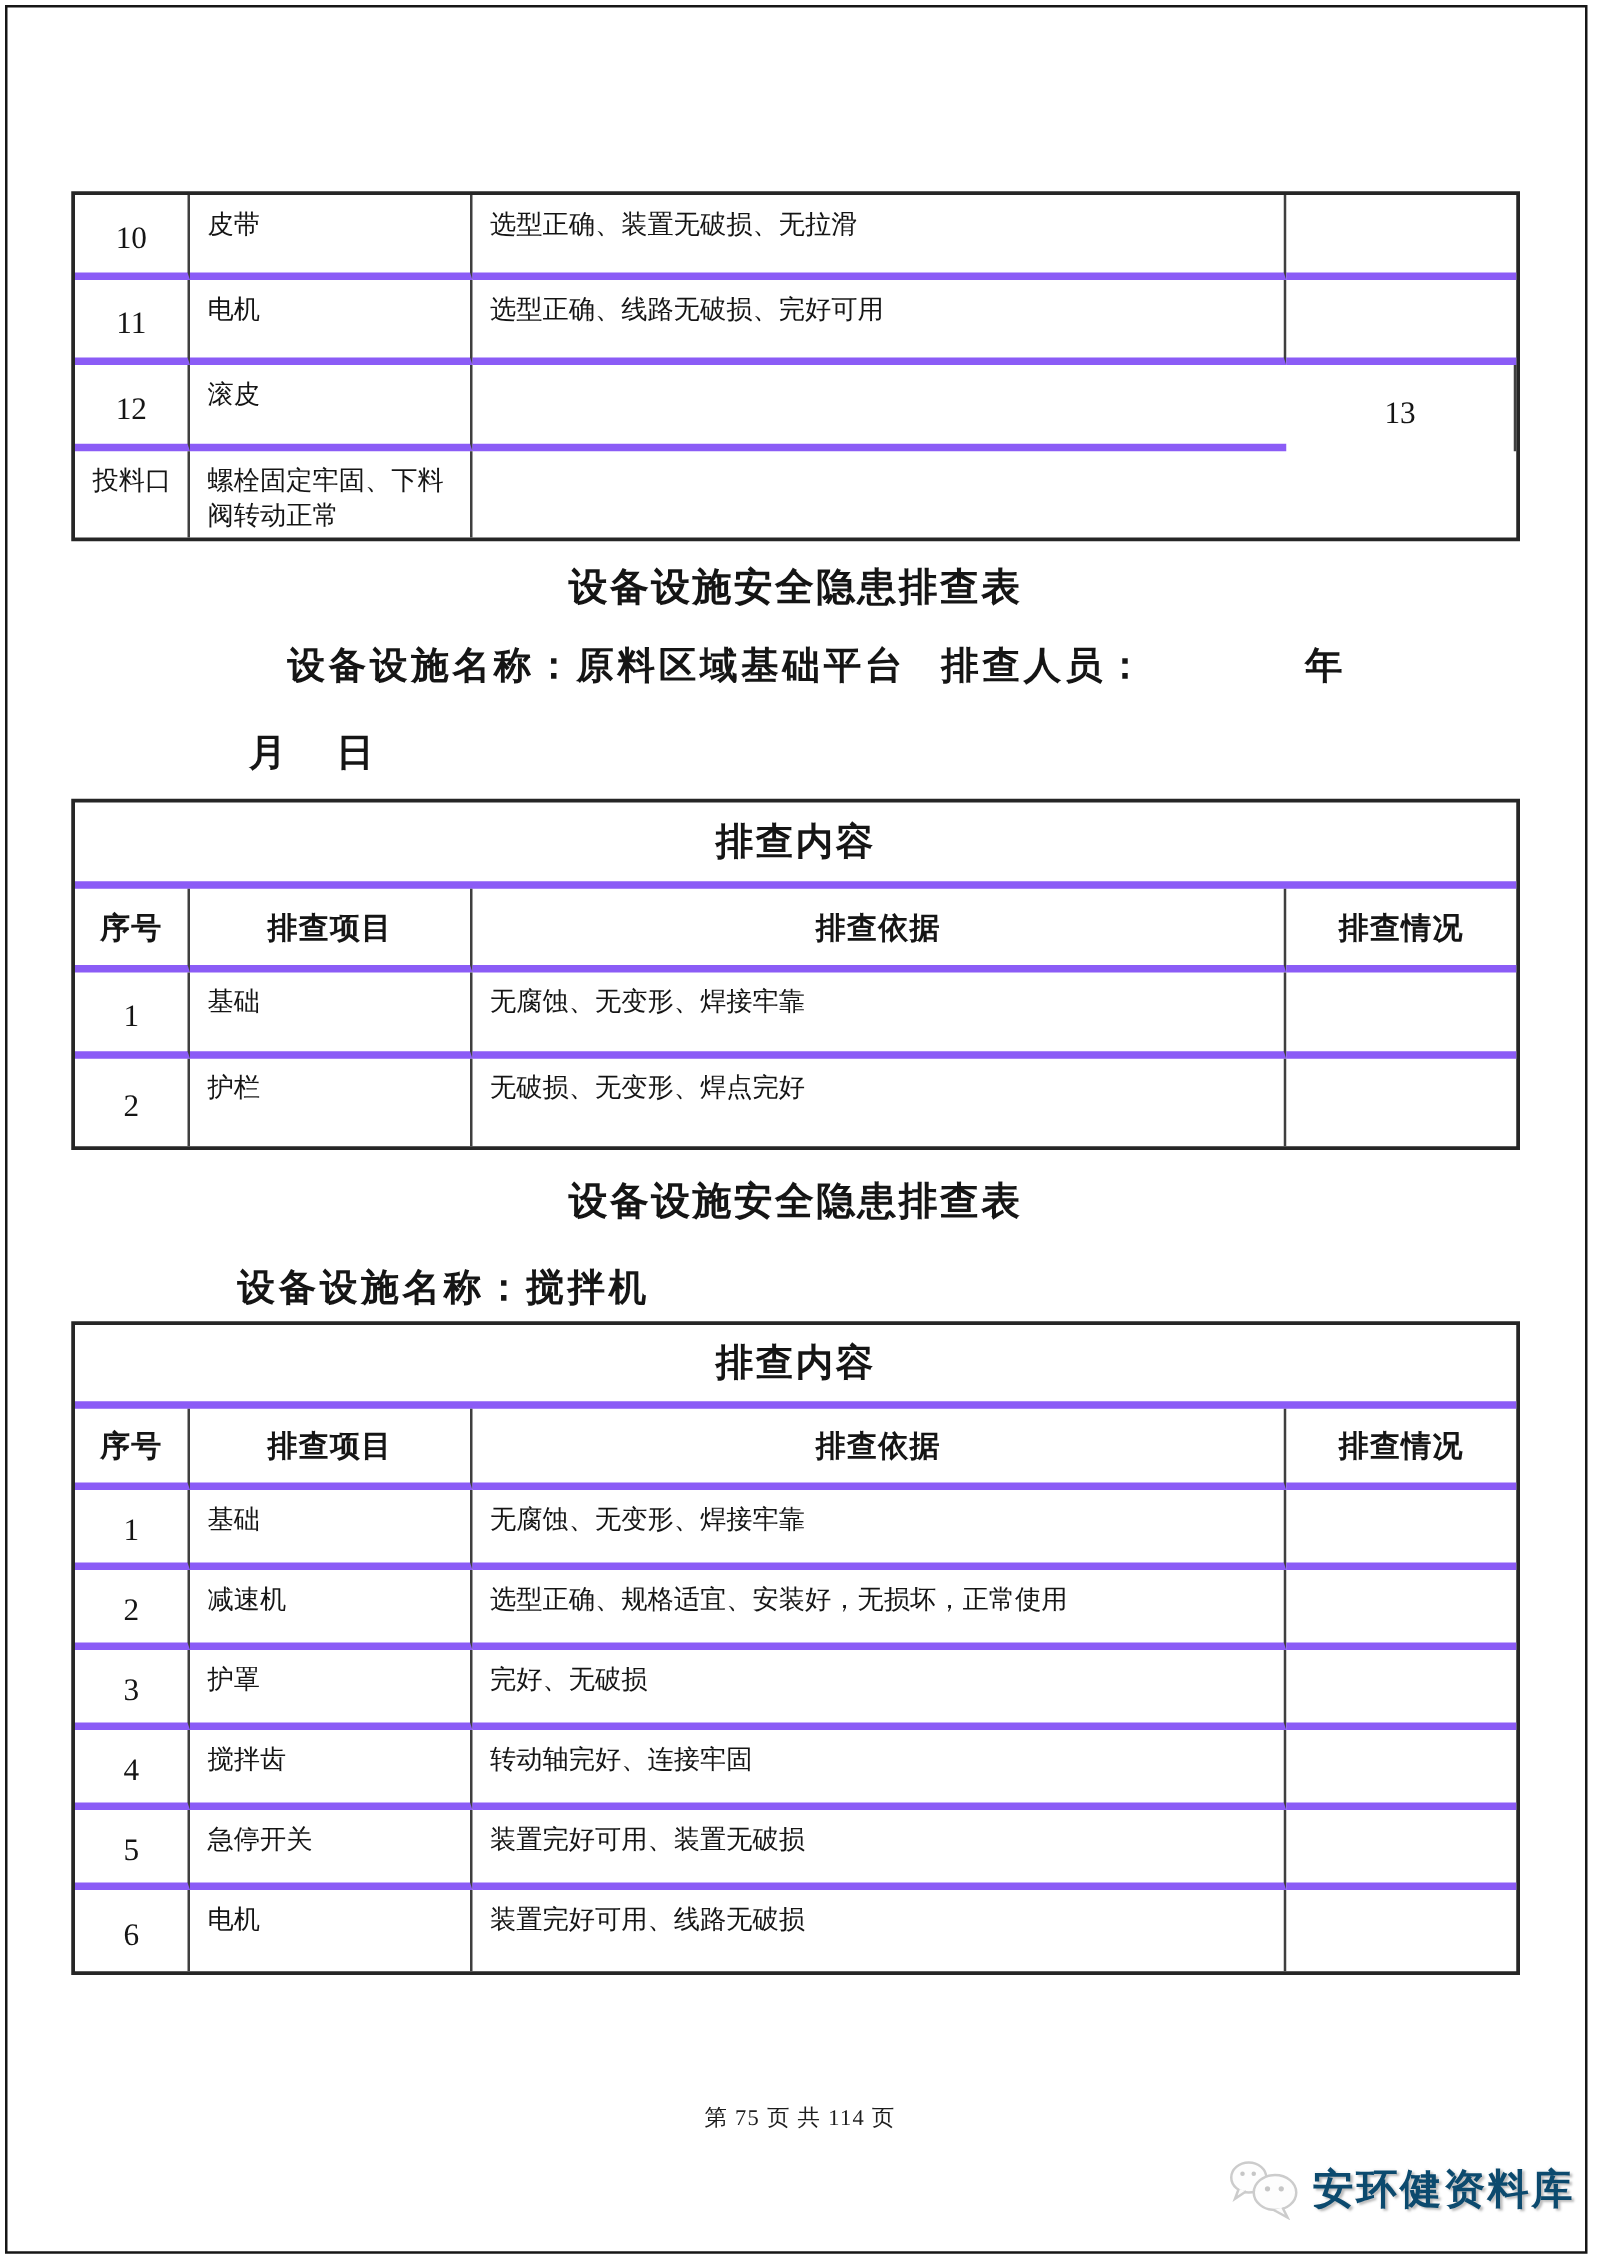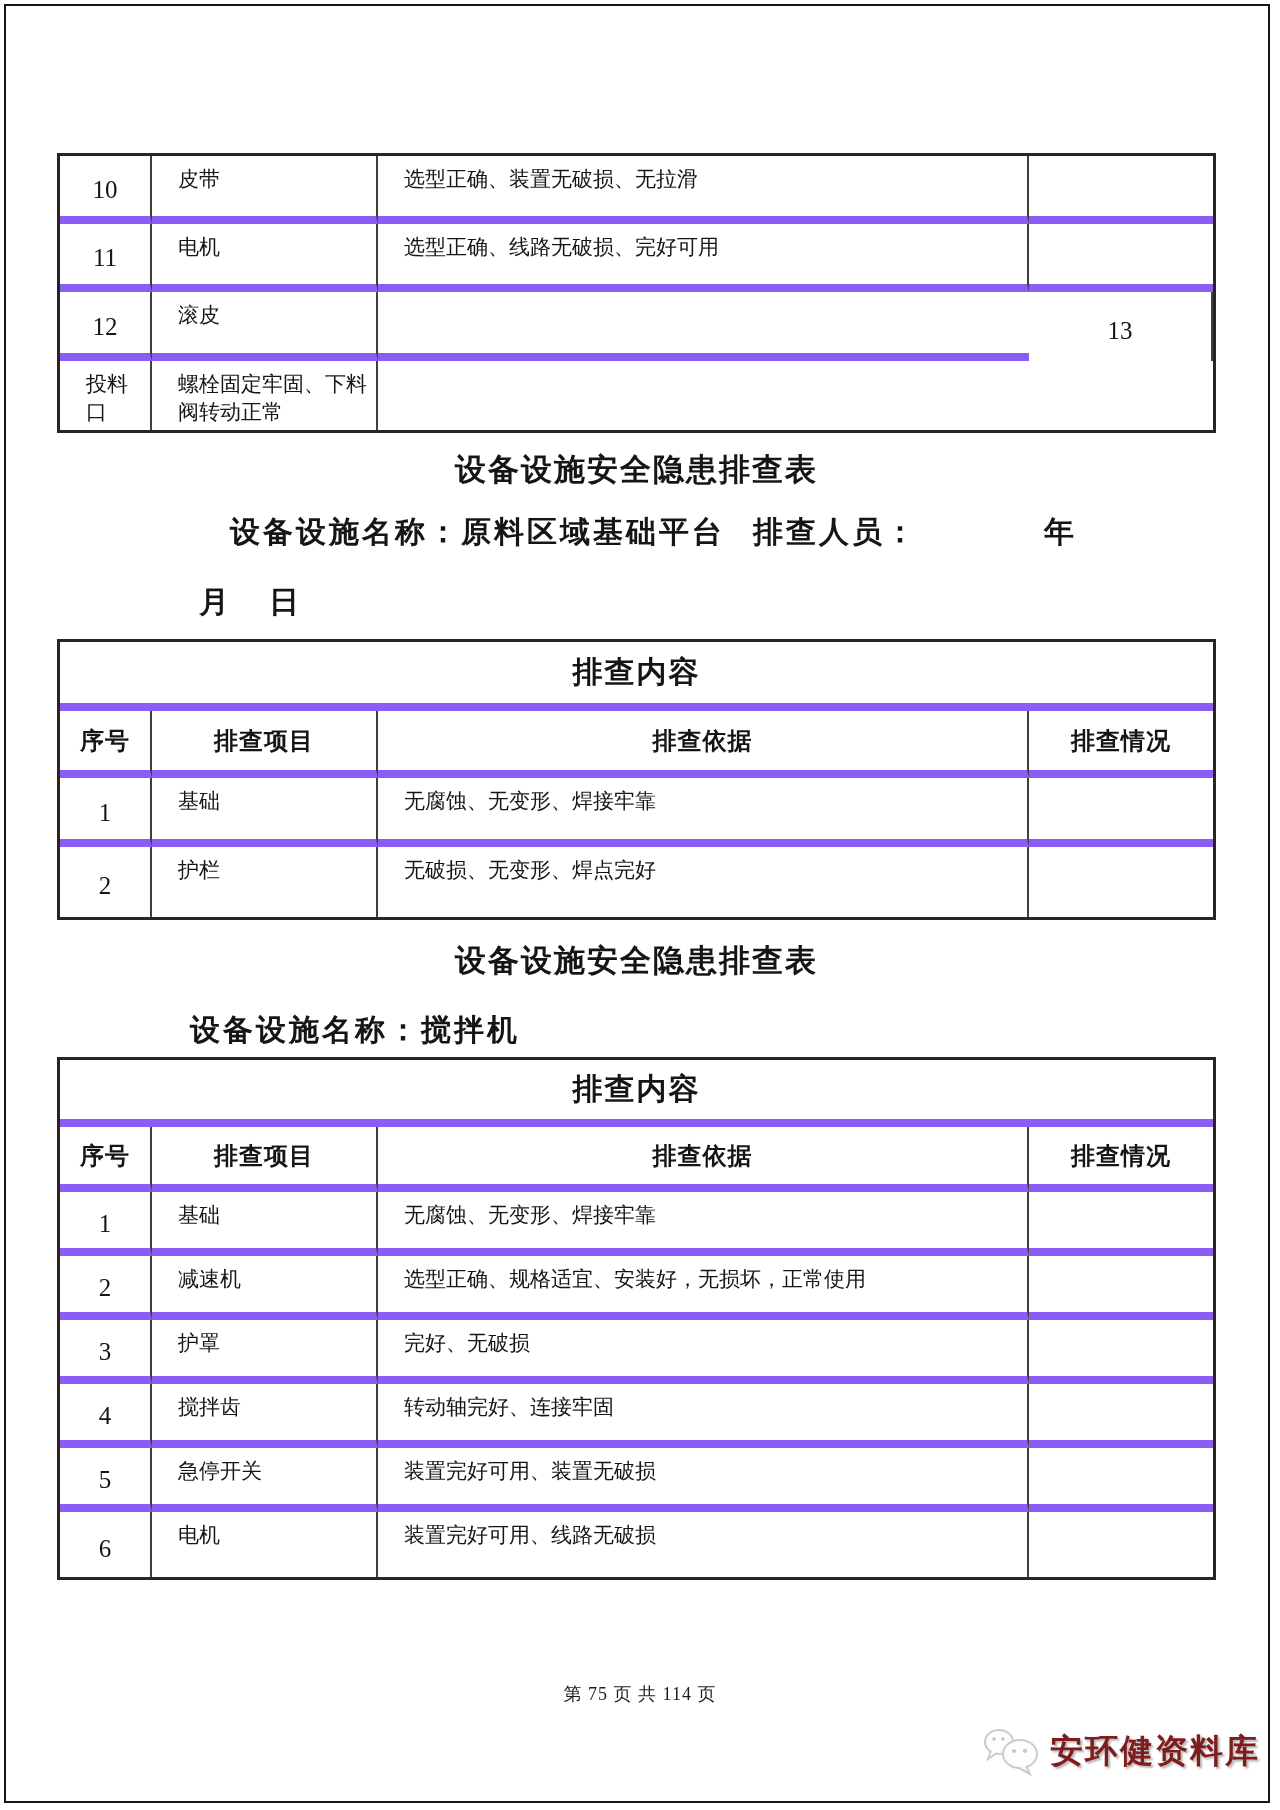--- a/index.html
+++ b/index.html
@@ -13,40 +13,40 @@
     border:2px solid #161616;box-sizing:border-box;pointer-events:none;
   }
   
   .tbl{
     position:absolute;display:grid;box-sizing:border-box;
     grid-template-columns:92px 226px 651px 184px;
     border:3px solid #262626;background:transparent;
   }
   .cell{
     box-sizing:border-box;
-    border-right:2px solid #3f3f3f;border-bottom:8px solid #8b5cf6;
+    border-right:2px solid #3f3f3f;border-bottom:6px solid #8b5cf6;
     overflow:hidden;
   }
   .cell.lc{border-right:none;}
   .cell.lr{border-bottom:none;}
   .banner{
     grid-column:1 / -1;display:flex;align-items:center;justify-content:center;
     font-family:"Liberation Sans","DejaVu Sans",sans-serif;
     font-weight:bold;font-size:30px;letter-spacing:2px;
   }
   .hcell{
     display:flex;align-items:center;justify-content:center;
     font-family:"Liberation Sans","DejaVu Sans",sans-serif;
     font-weight:bold;font-size:24px;letter-spacing:1px;
   }
   .ncell{
     display:flex;align-items:center;justify-content:center;
     font-size:25px;padding-top:8px;
   }
-  .icell,.bcell{padding:9px 4px 0 26px;font-size:21px;}
+  .icell,.bcell{padding:9px 4px 0 14px;font-size:21px;}
   .scell{background:transparent;}
   
   .doc-title{
     position:absolute;left:57px;width:1159px;text-align:center;
     font-family:"Liberation Sans","DejaVu Sans",sans-serif;
     font-weight:bold;font-size:31px;letter-spacing:2px;
   }
   .name-line{
     position:absolute;left:0;top:0;width:1280px;height:40px;
     font-family:"Liberation Sans","DejaVu Sans",sans-serif;
@@ -57,21 +57,21 @@
   .footer{
     position:absolute;left:0;top:1682px;width:1280px;text-align:center;
     font-size:18px;color:#1d1d1d;letter-spacing:1px;
   }
   
   .watermark{
     position:absolute;left:982px;top:1726px;display:flex;align-items:center;gap:10px;
   }
   .wm-text{
     font-family:"Liberation Sans","DejaVu Sans",sans-serif;
-    font-weight:bold;font-size:33px;letter-spacing:2px;color:#7f1d1d;
+    font-weight:bold;font-size:33px;letter-spacing:2px;color:#0c4a6e;
     text-shadow:2px 2px 2px #b9b9b9, -1px -1px 0 #fafafa;white-space:nowrap;
   }
 </style>
 </head>
 <body>
 
 <div class="page-border"></div>
 
 <div class="tbl" style="left:57px;top:153px;width:1159px;grid-template-rows:68px 68px 69px 69px;">
 

